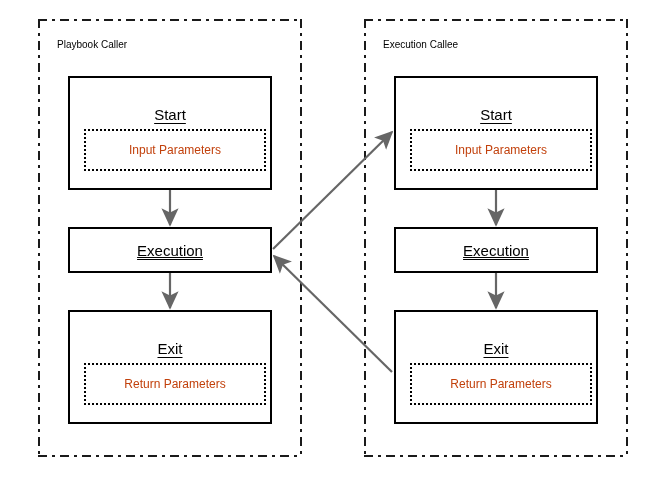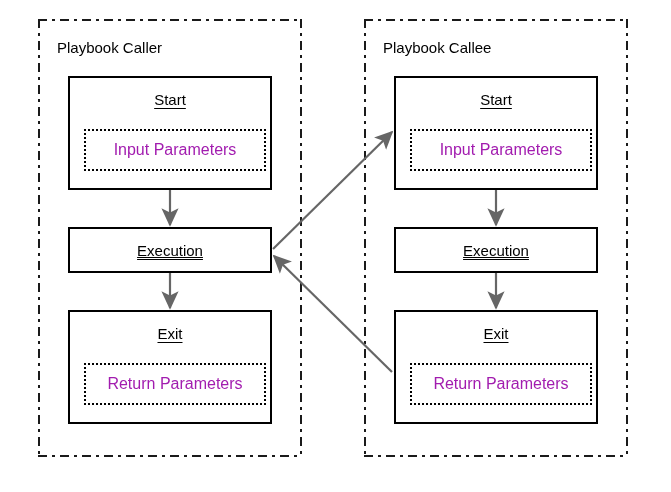--- a/index.html
+++ b/index.html
@@ -27,21 +27,21 @@
       repeating-linear-gradient(to right, #1a1a1a 0 9px, transparent 9px 14px, #1a1a1a 14px 17px, transparent 17px 22px),
       repeating-linear-gradient(to right, #1a1a1a 0 9px, transparent 9px 14px, #1a1a1a 14px 17px, transparent 17px 22px),
       repeating-linear-gradient(to bottom, #1a1a1a 0 9px, transparent 9px 14px, #1a1a1a 14px 17px, transparent 17px 22px),
       repeating-linear-gradient(to bottom, #1a1a1a 0 9px, transparent 9px 14px, #1a1a1a 14px 17px, transparent 17px 22px);
     background-size: 100% 2px, 100% 2px, 2px 100%, 2px 100%;
     background-position: 0 0, 0 100%, 0 0, 100% 0;
     background-repeat: no-repeat;
   }
   .group-title {
     position: absolute;
-    font-size: 15px;
+    font-size: 10px;
     color: #000000;
     white-space: nowrap;
     line-height: 1;
   }
   .node {
     position: absolute;
     box-sizing: border-box;
     border: 2px solid #000000;
     background: #ffffff;
     display: flex;
@@ -50,38 +50,38 @@
   }
   .node-title {
     font-size: 15px;
     color: #000000;
     text-decoration: underline;
     text-underline-offset: 3px;
     line-height: 1;
     white-space: nowrap;
   }
   .node.with-param .node-title {
-    margin-top: 14px;
+    margin-top: 29px;
   }
   .node.plain {
     justify-content: center;
     text-decoration: underline;
   }
   .param-box {
     position: absolute;
     box-sizing: border-box;
     border: 2px dotted #000000;
     display: flex;
     align-items: center;
     justify-content: center;
     background: transparent;
   }
   .param-label {
-    font-size: 16px;
-    color: #a21caf;
+    font-size: 12px;
+    color: #c2410c;
     white-space: nowrap;
     line-height: 1;
   }
   #arrows {
     position: absolute;
     left: 0;
     top: 0;
     width: 671px;
     height: 492px;
     pointer-events: none;
@@ -107,21 +107,21 @@
   </div>
 
   <div class="node with-param" style="left:68px; top:310px; width:204px; height:114px;">
     <span class="node-title">Exit</span>
   </div>
   <div class="param-box" style="left:84px; top:363px; width:182px; height:42px;">
     <span class="param-label">Return Parameters</span>
   </div>
 
   <div class="dashdot" style="left:364px; top:19px; width:264px; height:438px;"></div>
-  <div class="group-title" style="left:383px; top:40px;">Playbook Callee</div>
+  <div class="group-title" style="left:383px; top:40px;">Execution Callee</div>
 
   <div class="node with-param" style="left:394px; top:76px; width:204px; height:114px;">
     <span class="node-title">Start</span>
   </div>
   <div class="param-box" style="left:410px; top:129px; width:182px; height:42px;">
     <span class="param-label">Input Parameters</span>
   </div>
 
   <div class="node plain" style="left:394px; top:227px; width:204px; height:46px;">
     <span class="node-title">Execution</span>

